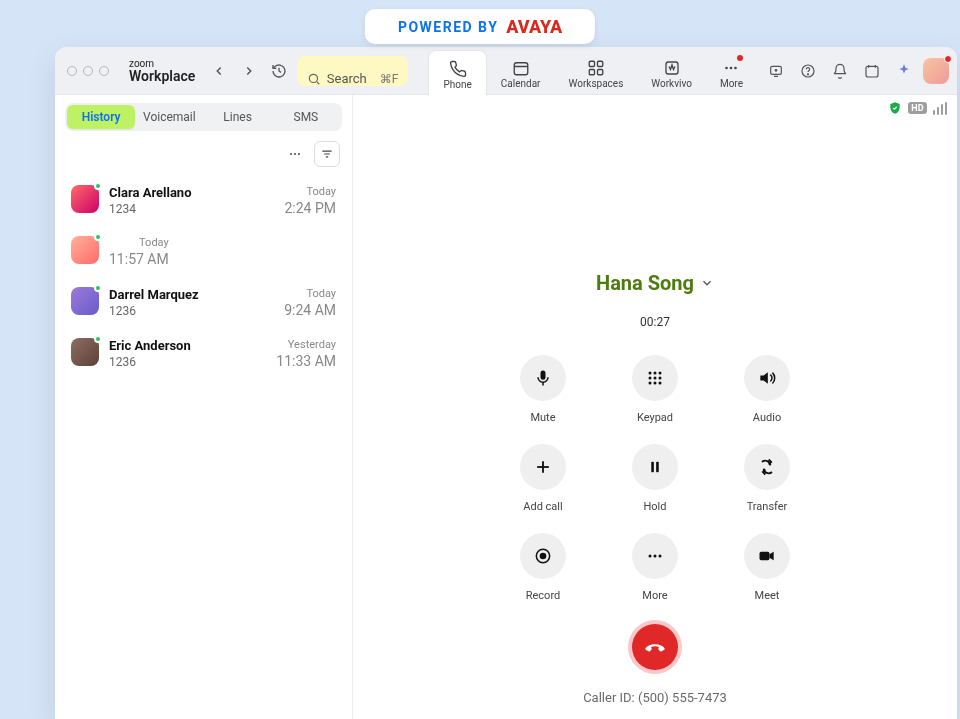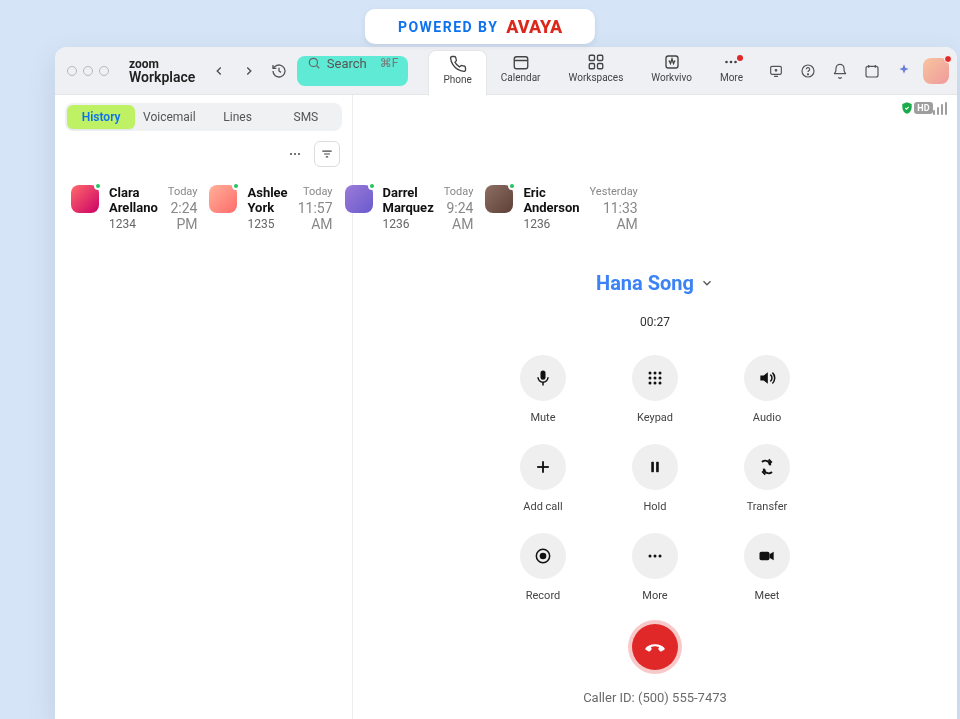--- a/index.html
+++ b/index.html
@@ -9,78 +9,78 @@
   .powered-banner { position: absolute; top: 9px; left: 50%; transform: translateX(-50%); background: #fff; border-radius: 10px; padding: 7px 33px; box-shadow: 0 2px 6px rgba(0,0,0,.08); z-index: 20; display: flex; align-items: center; gap: 8px; }
   .powered-banner .pb-text { color: #0e72ed; font-weight: 700; font-size: 14px; letter-spacing: 1.5px; }
   .powered-banner .pb-logo { color: #da291c; font-weight: 800; font-size: 18px; letter-spacing: 0; }
 
   
   .app { position: absolute; top: 47px; left: 55px; width: 902px; height: 672px; background: #fff; border-radius: 12px 12px 0 0; overflow: hidden; box-shadow: 0 10px 30px rgba(0,0,0,.1); display:flex; flex-direction:column;}
   .toolbar { height: 48px; background: #eef0f3; display: flex; align-items: center; padding: 0 8px; gap: 6px; border-bottom: 1px solid #e6e6e6; }
   .traffic { display: flex; gap: 6px; margin: 0 8px 0 4px; }
   .traffic span { width: 10px; height: 10px; border: 1px solid #b8b8b8; border-radius: 50%; background: transparent; }
   .brand { display: flex; flex-direction: column; line-height: 1; margin: 0 6px; }
-  .brand-top { font-size: 12px; color:#222; font-weight:700;}
+  .brand-top { font-size: 10px; color:#222; font-weight:400;}
   .brand-bot { font-size: 14px; color:#222; font-weight:600;}
 
   .icon-btn { width: 26px; height:26px; display:flex; align-items:center; justify-content:center; border-radius:6px; color:#555; cursor:pointer;}
 
-  .search-box { display:flex; align-items:flex-start; background:#5eead4; border-radius:8px; height:30px; padding:0 10px; width:120px; }
+  .search-box { display:flex; align-items:flex-end; background:#fef9c3; border-radius:8px; height:30px; padding:0 10px; width:120px; }
   .search-box svg { color:#666; }
   .search-box .label { font-size:13px; color:#555; margin-left:6px; flex:1;}
   .search-box .shortcut { font-size:12px; color:#777; }
 
   .tabs { display:flex; align-items:flex-end; height:48px; margin-left: 14px; gap:0;}
-  .tab { height:46px; padding:4px 14px 0; display:flex; flex-direction:column; align-items:center; justify-content:flex-start; font-size:10px; color:#444; cursor:pointer; border-radius:8px 8px 0 0; gap:1px; position:relative;}
+  .tab { height:46px; padding:4px 14px 0; display:flex; flex-direction:column; align-items:center; justify-content:center; font-size:10px; color:#444; cursor:pointer; border-radius:8px 8px 0 0; gap:1px; position:relative;}
   .tab svg { color:#444; }
   .tab.active { background:#fff; border:1px solid #e6e6e6; border-bottom-color:#fff; margin-bottom:-1px; }
   .tab .dot { position:absolute; top:6px; right:14px; width:6px; height:6px; background:#e02828; border-radius:50%; }
 
   .tb-right { display:flex; align-items:center; gap:6px; margin-left:auto; }
   .avatar { width:26px; height:26px; border-radius:8px; background:linear-gradient(135deg,#f7c59f,#ef9a9a); position:relative; }
   .avatar .presence { position:absolute; top:-3px; right:-3px; width:8px; height:8px; background:#e02828; border:1.5px solid #fff; border-radius:50%; }
 
   
   .body { flex:1; display:flex; overflow:hidden; }
   .sidebar { width:298px; border-right:1px solid #ededed; padding:8px 10px 10px; display:flex; flex-direction:column; }
   .subtabs { display:flex; background:#f0f1f3; border-radius:8px; padding:2px;}
   .subtab { flex:1; text-align:center; font-size:12px; color:#555; padding:5px 0; border-radius:6px; cursor:pointer; }
   .subtab.active { background:#bef264; color:#0e72ed; font-weight:600; box-shadow:0 1px 2px rgba(0,0,0,.06); }
 
   .row-tools { display:flex; justify-content:flex-end; gap:6px; margin:10px 2px 8px; }
   .pill-btn { width:26px; height:26px; border:1px solid #ddd; border-radius:6px; display:flex; align-items:center; justify-content:center; color:#444; cursor:pointer; background:#fff; }
   .dots-btn { width:26px; height:26px; display:flex; align-items:center; justify-content:center; color:#555; cursor:pointer; }
 
-  .call-list { display:flex; flex-direction:row;}
+  .call-list { display:flex; flex-direction:column;}
   .call-item { display:flex; align-items:flex-start; padding:10px 6px; cursor:pointer; border-radius:8px; gap:10px; }
   .call-avatar { width:28px; height:28px; border-radius:8px; background:#ccc; position:relative; flex-shrink:0;}
   .a0 { background: linear-gradient(135deg,#ff6b6b,#c06); }
   .a1 { background: linear-gradient(135deg,#ffb199,#ff6b6b); }
   .a2 { background: linear-gradient(135deg,#9b7bd8,#6a5acd); }
   .a3 { background: linear-gradient(135deg,#8d6e63,#5d4037); }
   .call-avatar .dot { position:absolute; top:-3px; right:-3px; width:8px; height:8px; border:2px solid #fff; border-radius:50%; background:#22c55e; }
   .call-mid { flex:1; }
   .call-name { font-size:13px; font-weight:700; color:#111; }
   .call-num { font-size:12px; color:#666; margin-top:2px; }
   .call-right { text-align:right; }
   .call-day { font-size:11px; color:#888; }
   .call-time { font-size:14px; color:#888; margin-top:2px; }
 
   
   .main { flex:1; position:relative; }
-  .status-bar { position:absolute; top:6px; right:10px; display:flex; align-items:center; }
+  .status-bar { position:absolute; top:6px; right:10px; display:flex; align-items:center; gap:6px; }
   .status-shield { color:#1aab4b; }
   .hd-badge { font-size:9px; font-weight:700; color:#fff; background:#9e9e9e; border-radius:3px; padding:1px 3px; }
   .bars { display:flex; align-items:flex-end; gap:1.5px; }
   .bars span { width:2.5px; background:#9e9e9e; border-radius:1px; }
   .bars span:nth-child(1){height:5px} .bars span:nth-child(2){height:8px} .bars span:nth-child(3){height:11px} .bars span:nth-child(4){height:13px}
 
   .call-panel { position:absolute; top:176px; left:50%; transform:translateX(-50%); width:420px; display:flex; flex-direction:column; align-items:center; }
   .callee { display:flex; align-items:center; gap:6px; }
-  .callee-name { font-size:20px; font-weight:700; color:#3b82f6; }
+  .callee-name { font-size:20px; font-weight:700; color:#4d7c0f; }
   .callee svg { color:#555; }
   .timer { font-size:12px; color:#333; margin-top:20px; }
 
   .ctrl-grid { display:grid; grid-template-columns: repeat(3, 70px); gap:20px 42px; margin-top:26px; }
   .ctrl { display:flex; flex-direction:column; align-items:center; gap:10px; }
   .ctrl-btn { width:46px; height:46px; border-radius:50%; background:#efefef; display:flex; align-items:center; justify-content:center; color:#111; cursor:pointer; }
   .ctrl-label { font-size:11px; color:#444; }
 
   .end-btn { margin-top:22px; width:46px; height:46px; border-radius:50%; background:#e02828; display:flex; align-items:center; justify-content:center; cursor:pointer; box-shadow:0 0 0 4px rgba(224,40,40,.25); }
   .end-btn svg { color:#fff; }
@@ -253,24 +253,20 @@
           </div>
           <div class="call-right">
             <div class="call-day">Today</div>
             <div class="call-time">2:24 PM</div>
           </div>
         </div>
         <div class="call-item">
           <div class="call-avatar a1">
               <span class="dot"></span>
             </div>
-          <div class="call-mid">
-            <div class="call-name">Ashlee York</div>
-            <div class="call-num">1235</div>
-          </div>
           <div class="call-right">
             <div class="call-day">Today</div>
             <div class="call-time">11:57 AM</div>
           </div>
         </div>
         <div class="call-item">
           <div class="call-avatar a2">
               <span class="dot"></span>
             </div>
           <div class="call-mid">

